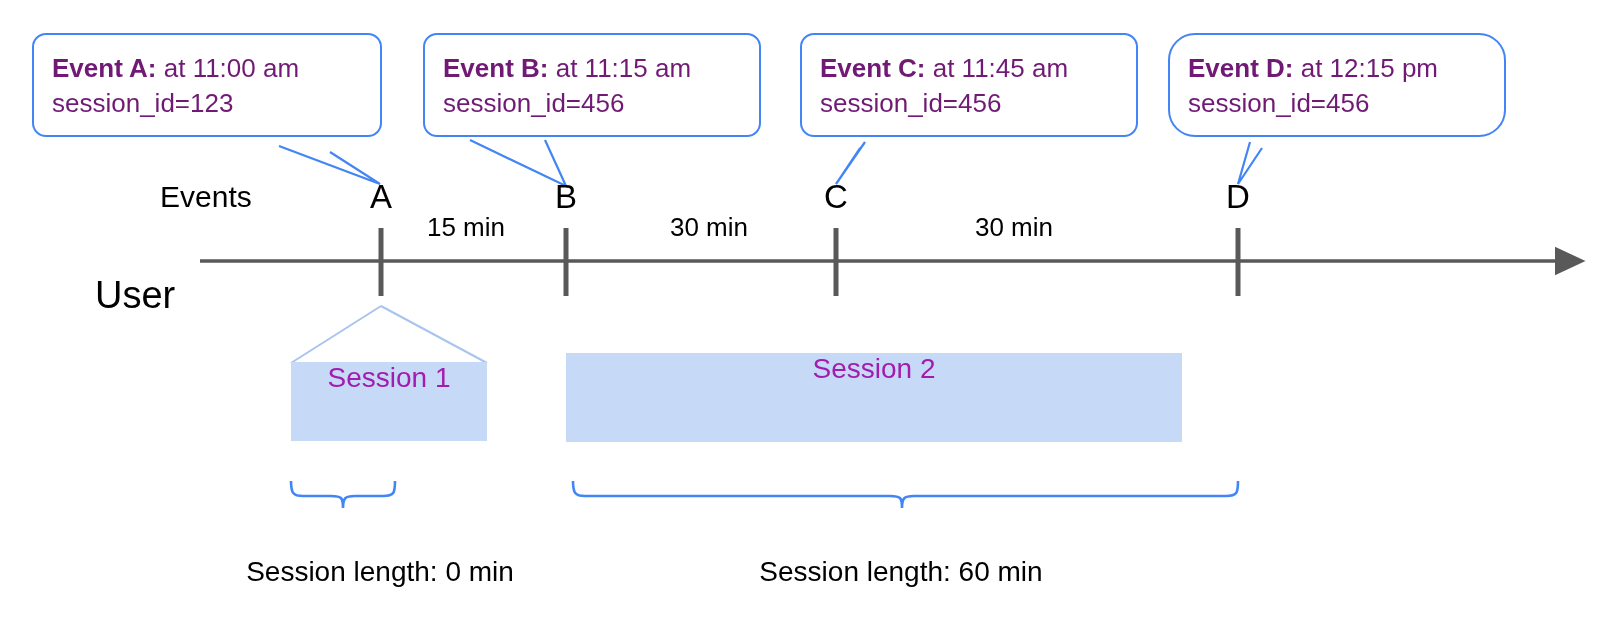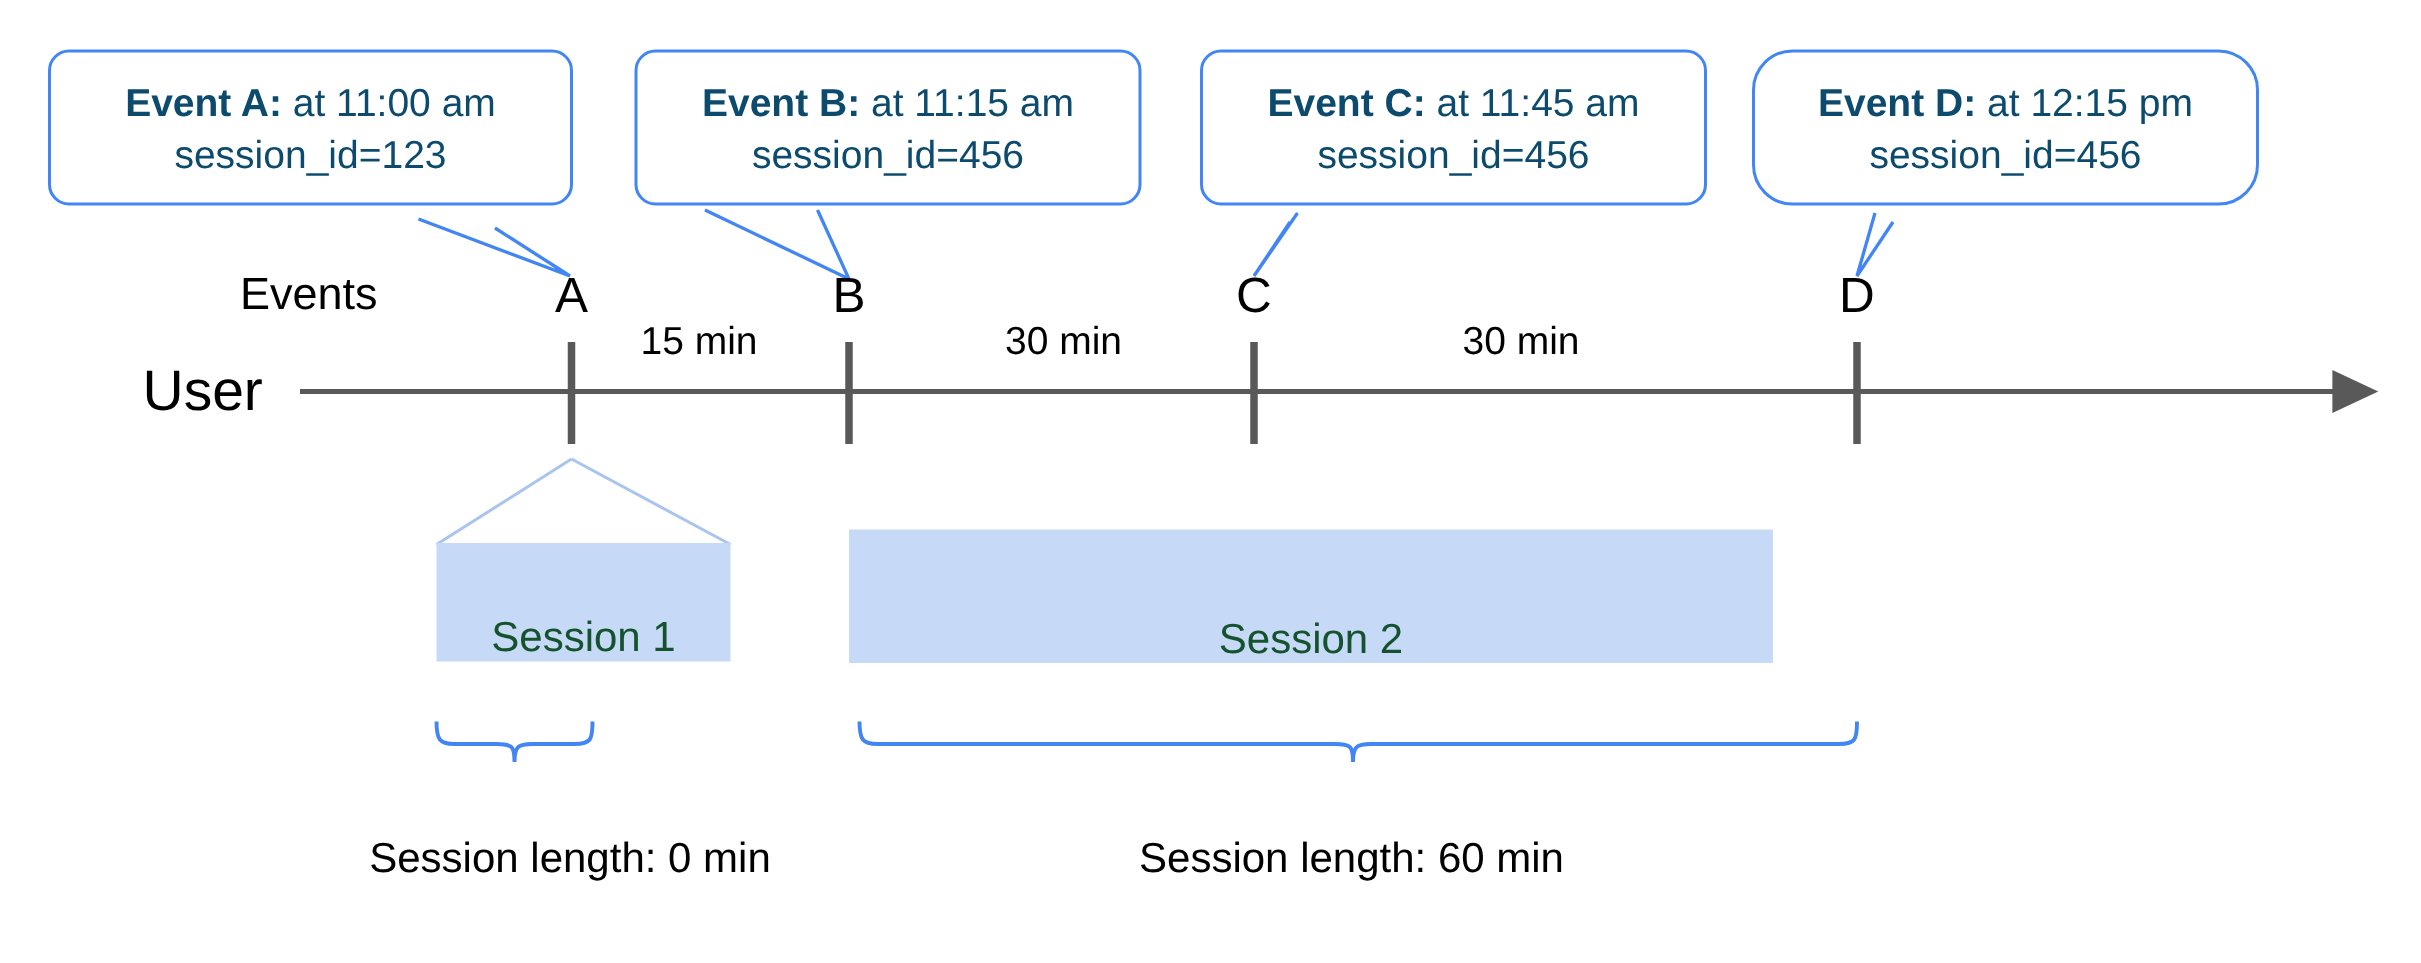--- a/index.html
+++ b/index.html
@@ -30,59 +30,59 @@
   
   .callout {
     position: absolute;
     box-sizing: border-box;
     border: 2px solid #4285f4;
     border-radius: 14px;
     background: #ffffff;
     padding: 16px 18px 14px 18px;
     line-height: 1.34;
     font-size: 26px;
-    color: #0c4a6e;
+    color: #701a75;
     z-index: 5;
-    text-align: center;
   }
   .callout .line1 { white-space: nowrap; }
   .callout .line2 { white-space: nowrap; }
   .callout b { font-weight: bold; }
   .events-label {
     position: absolute;
     font-size: 30px;
     white-space: nowrap;
   }
   .user-label {
     position: absolute;
     font-size: 38px;
     white-space: nowrap;
+    margin-top: 34px;
   }
   .evt-letter {
     position: absolute;
     font-size: 33px;
     white-space: nowrap;
     transform: translateX(-50%);
   }
   .gap-label {
     position: absolute;
     font-size: 26px;
     white-space: nowrap;
     transform: translateX(-50%);
   }
 
   
   .session-bar {
     position: absolute;
     background: #c6d9f7;
     display: flex;
-    align-items: flex-end;
+    align-items: flex-start;
     justify-content: center;
     font-size: 28px;
-    color: #14532d;
+    color: #a21caf;
     z-index: 3;
   }
 
   
   .len-label {
     position: absolute;
     font-size: 28px;
     white-space: nowrap;
     transform: translateX(-50%);
   }

